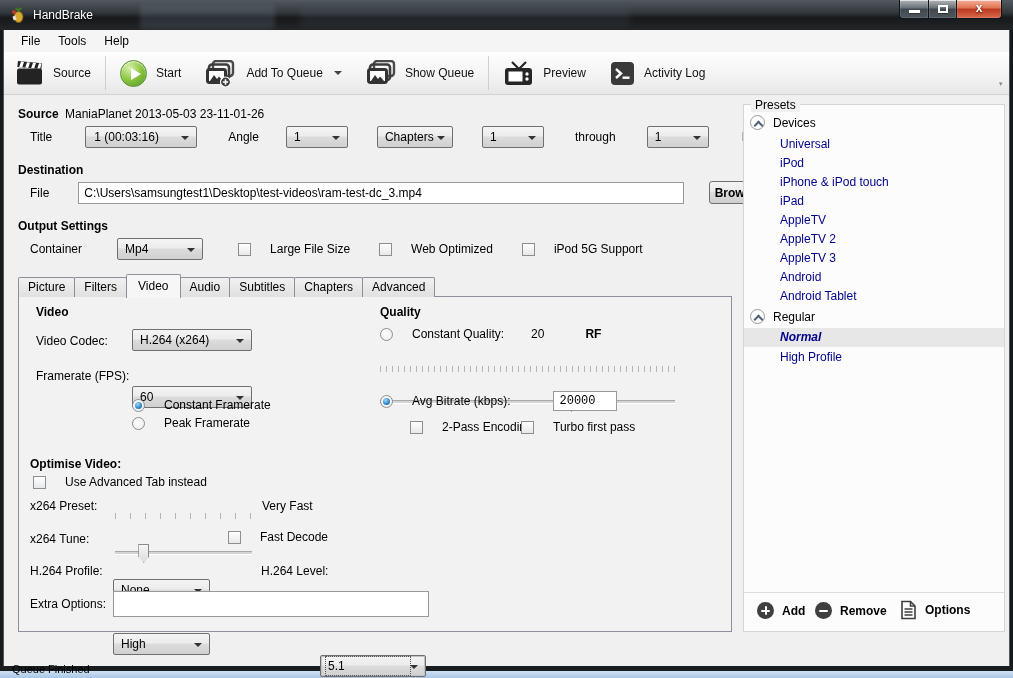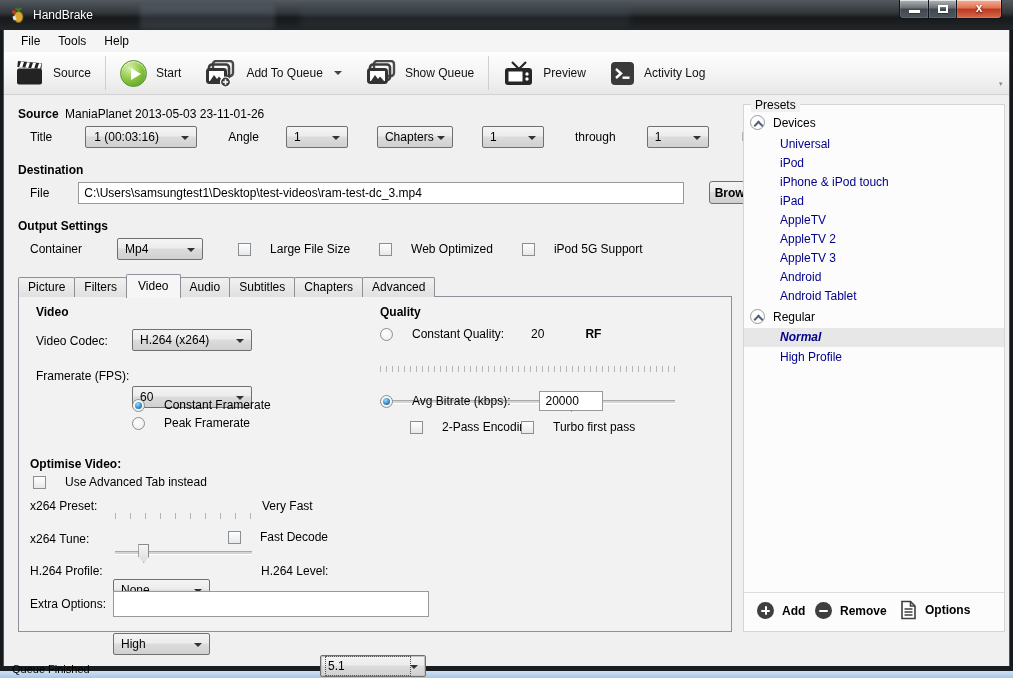--- a/index.html
+++ b/index.html
@@ -289,21 +289,21 @@
 </div>
 
 <div class="abs slider-track" style="left:380px; top:356px; width:295px;">
   <div class="slider-thumb" style="left:63%;"></div>
 </div>
 <div class="abs ticks" style="left:380px; top:366px; width:297px;"></div>
 
 <div class="abs ctl-row" style="left:380px; top:391px;">
   <span class="radio sel"></span>
   <span>Avg Bitrate (kbps):</span>
-  <input class="txt" style="width: 64px; height: 20px; margin-left: 10px;" value="20000">
+  <input class="txt" style="width: 64px; height: 20px; margin-left: 24px; font-family: Liberation Mono, monospace;" value="20000">
 </div>
 
 <div class="abs ctl-row" style="left:410px; top:420px;">
   <span class="chk"></span>
   <span>2-Pass Encoding</span>
 </div>
 <div class="abs ctl-row" style="left:521px; top:420px;">
   <span class="chk"></span>
   <span>Turbo first pass</span>
 </div>

